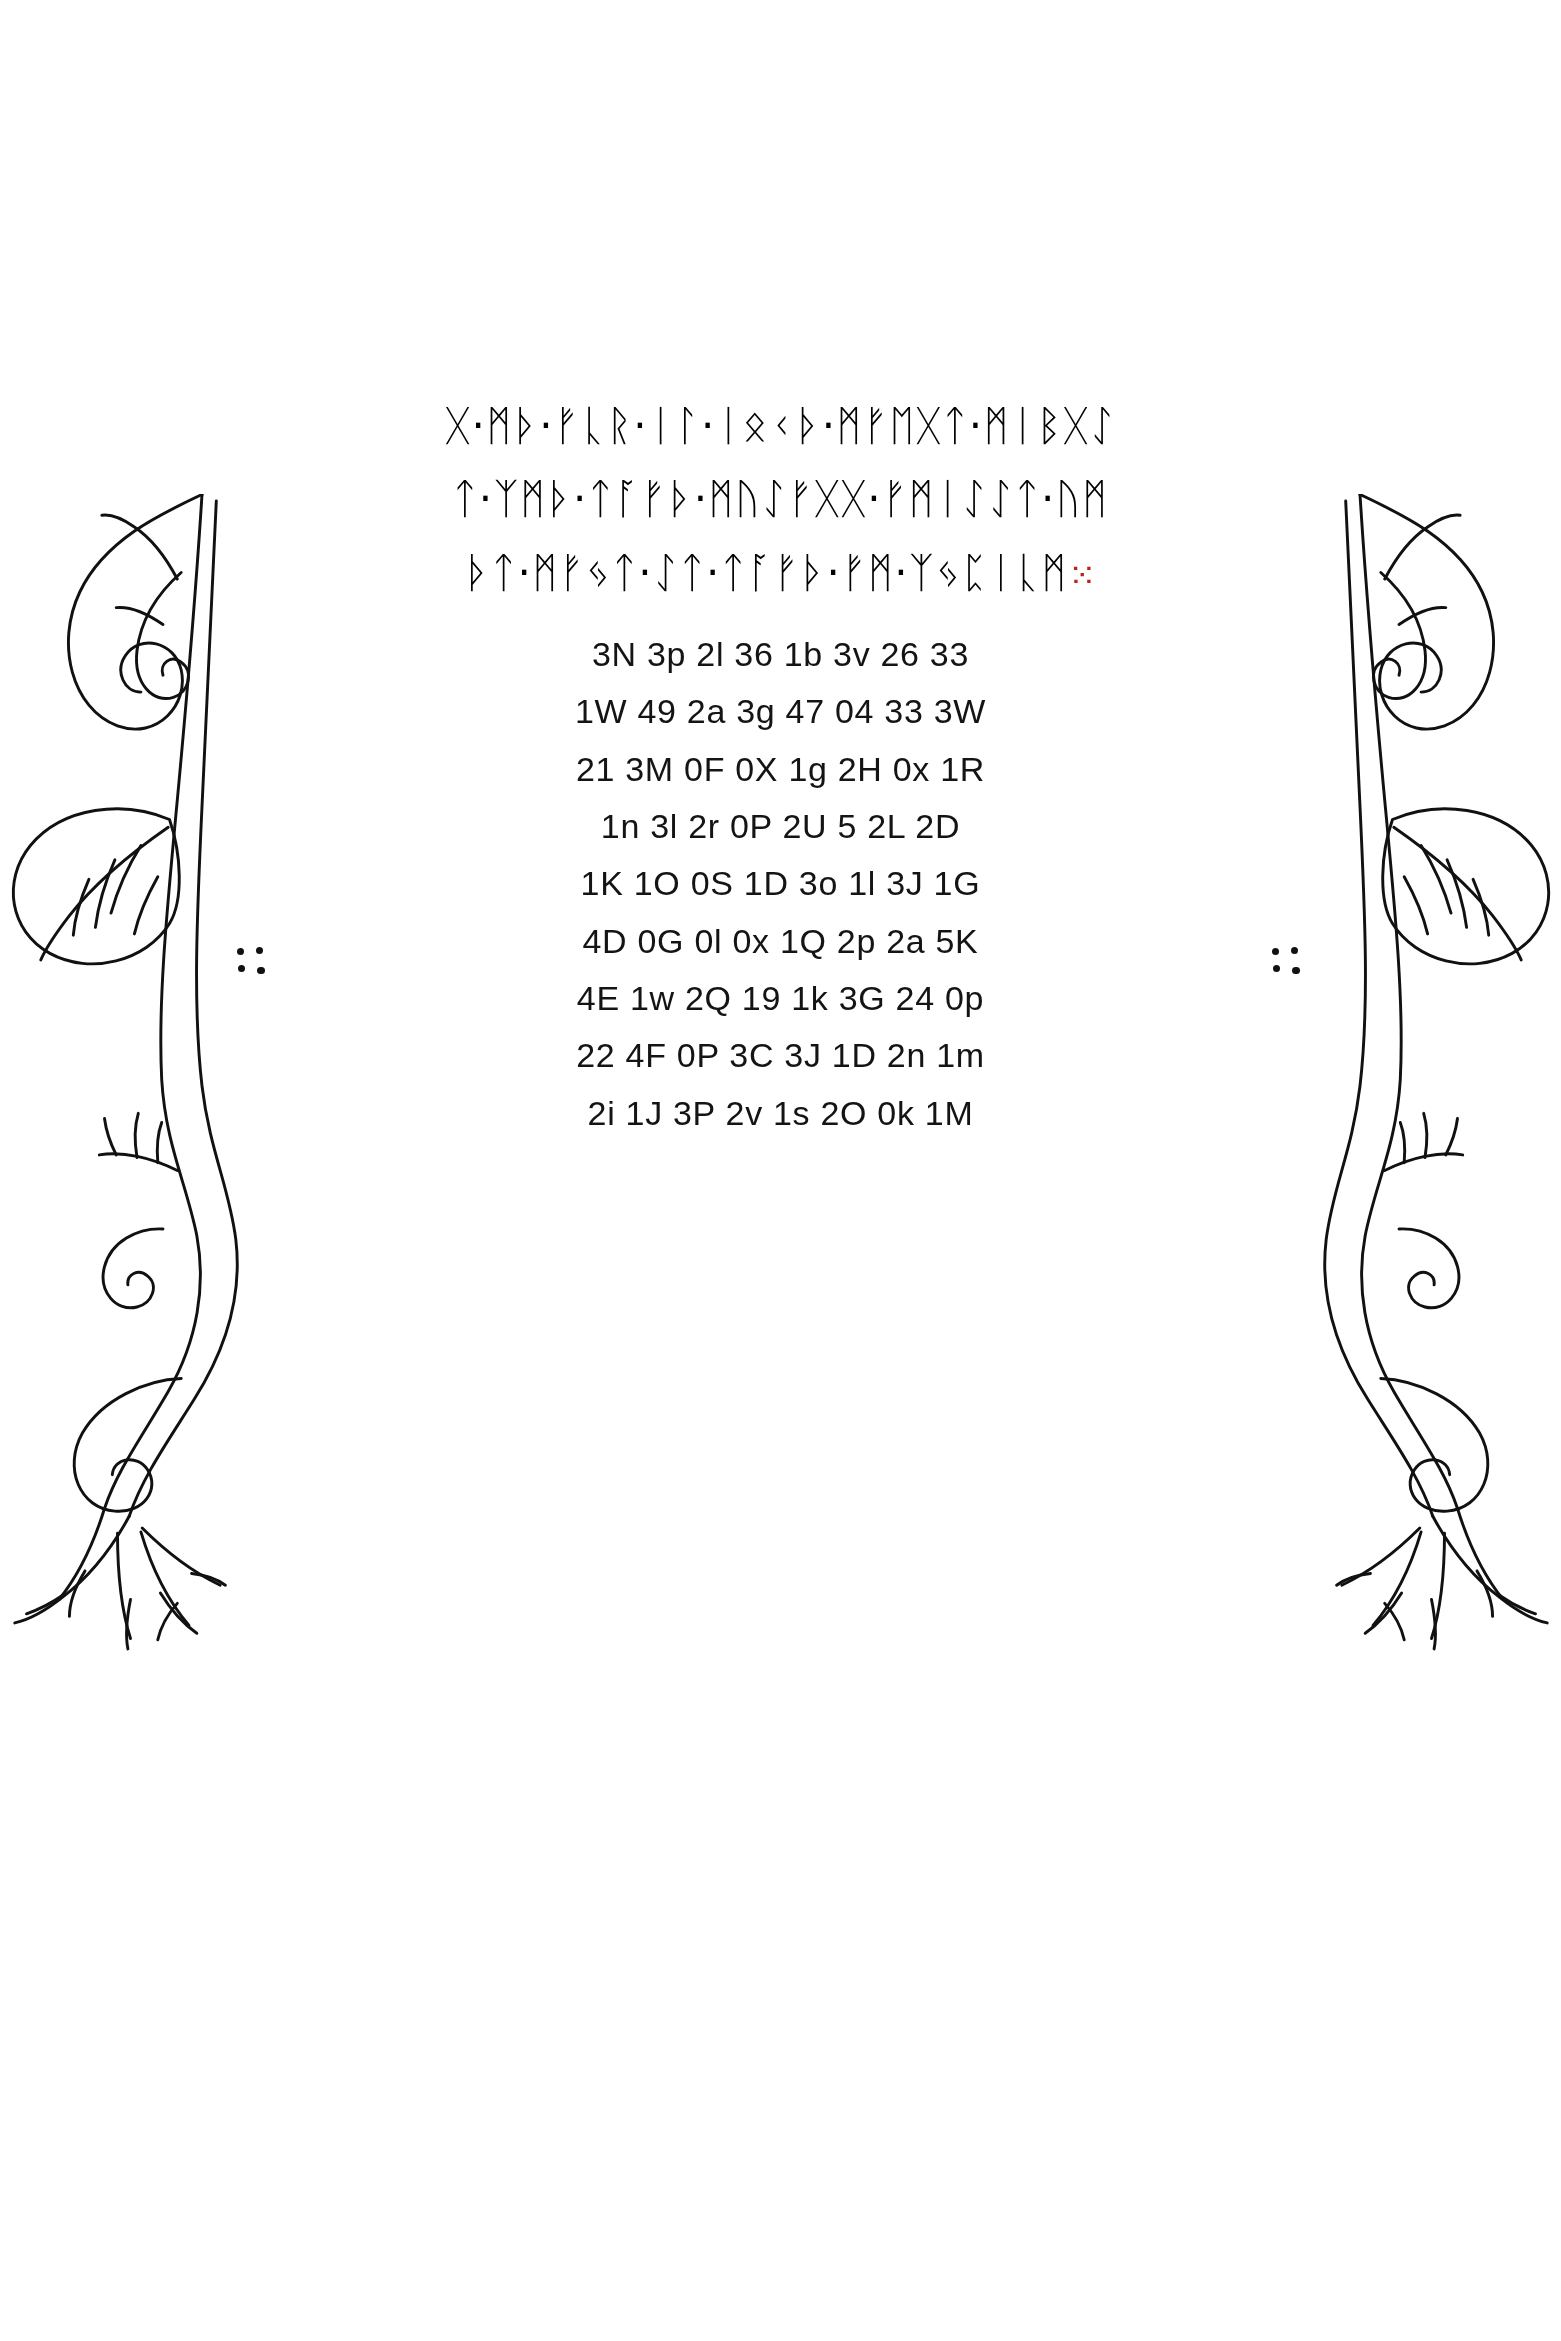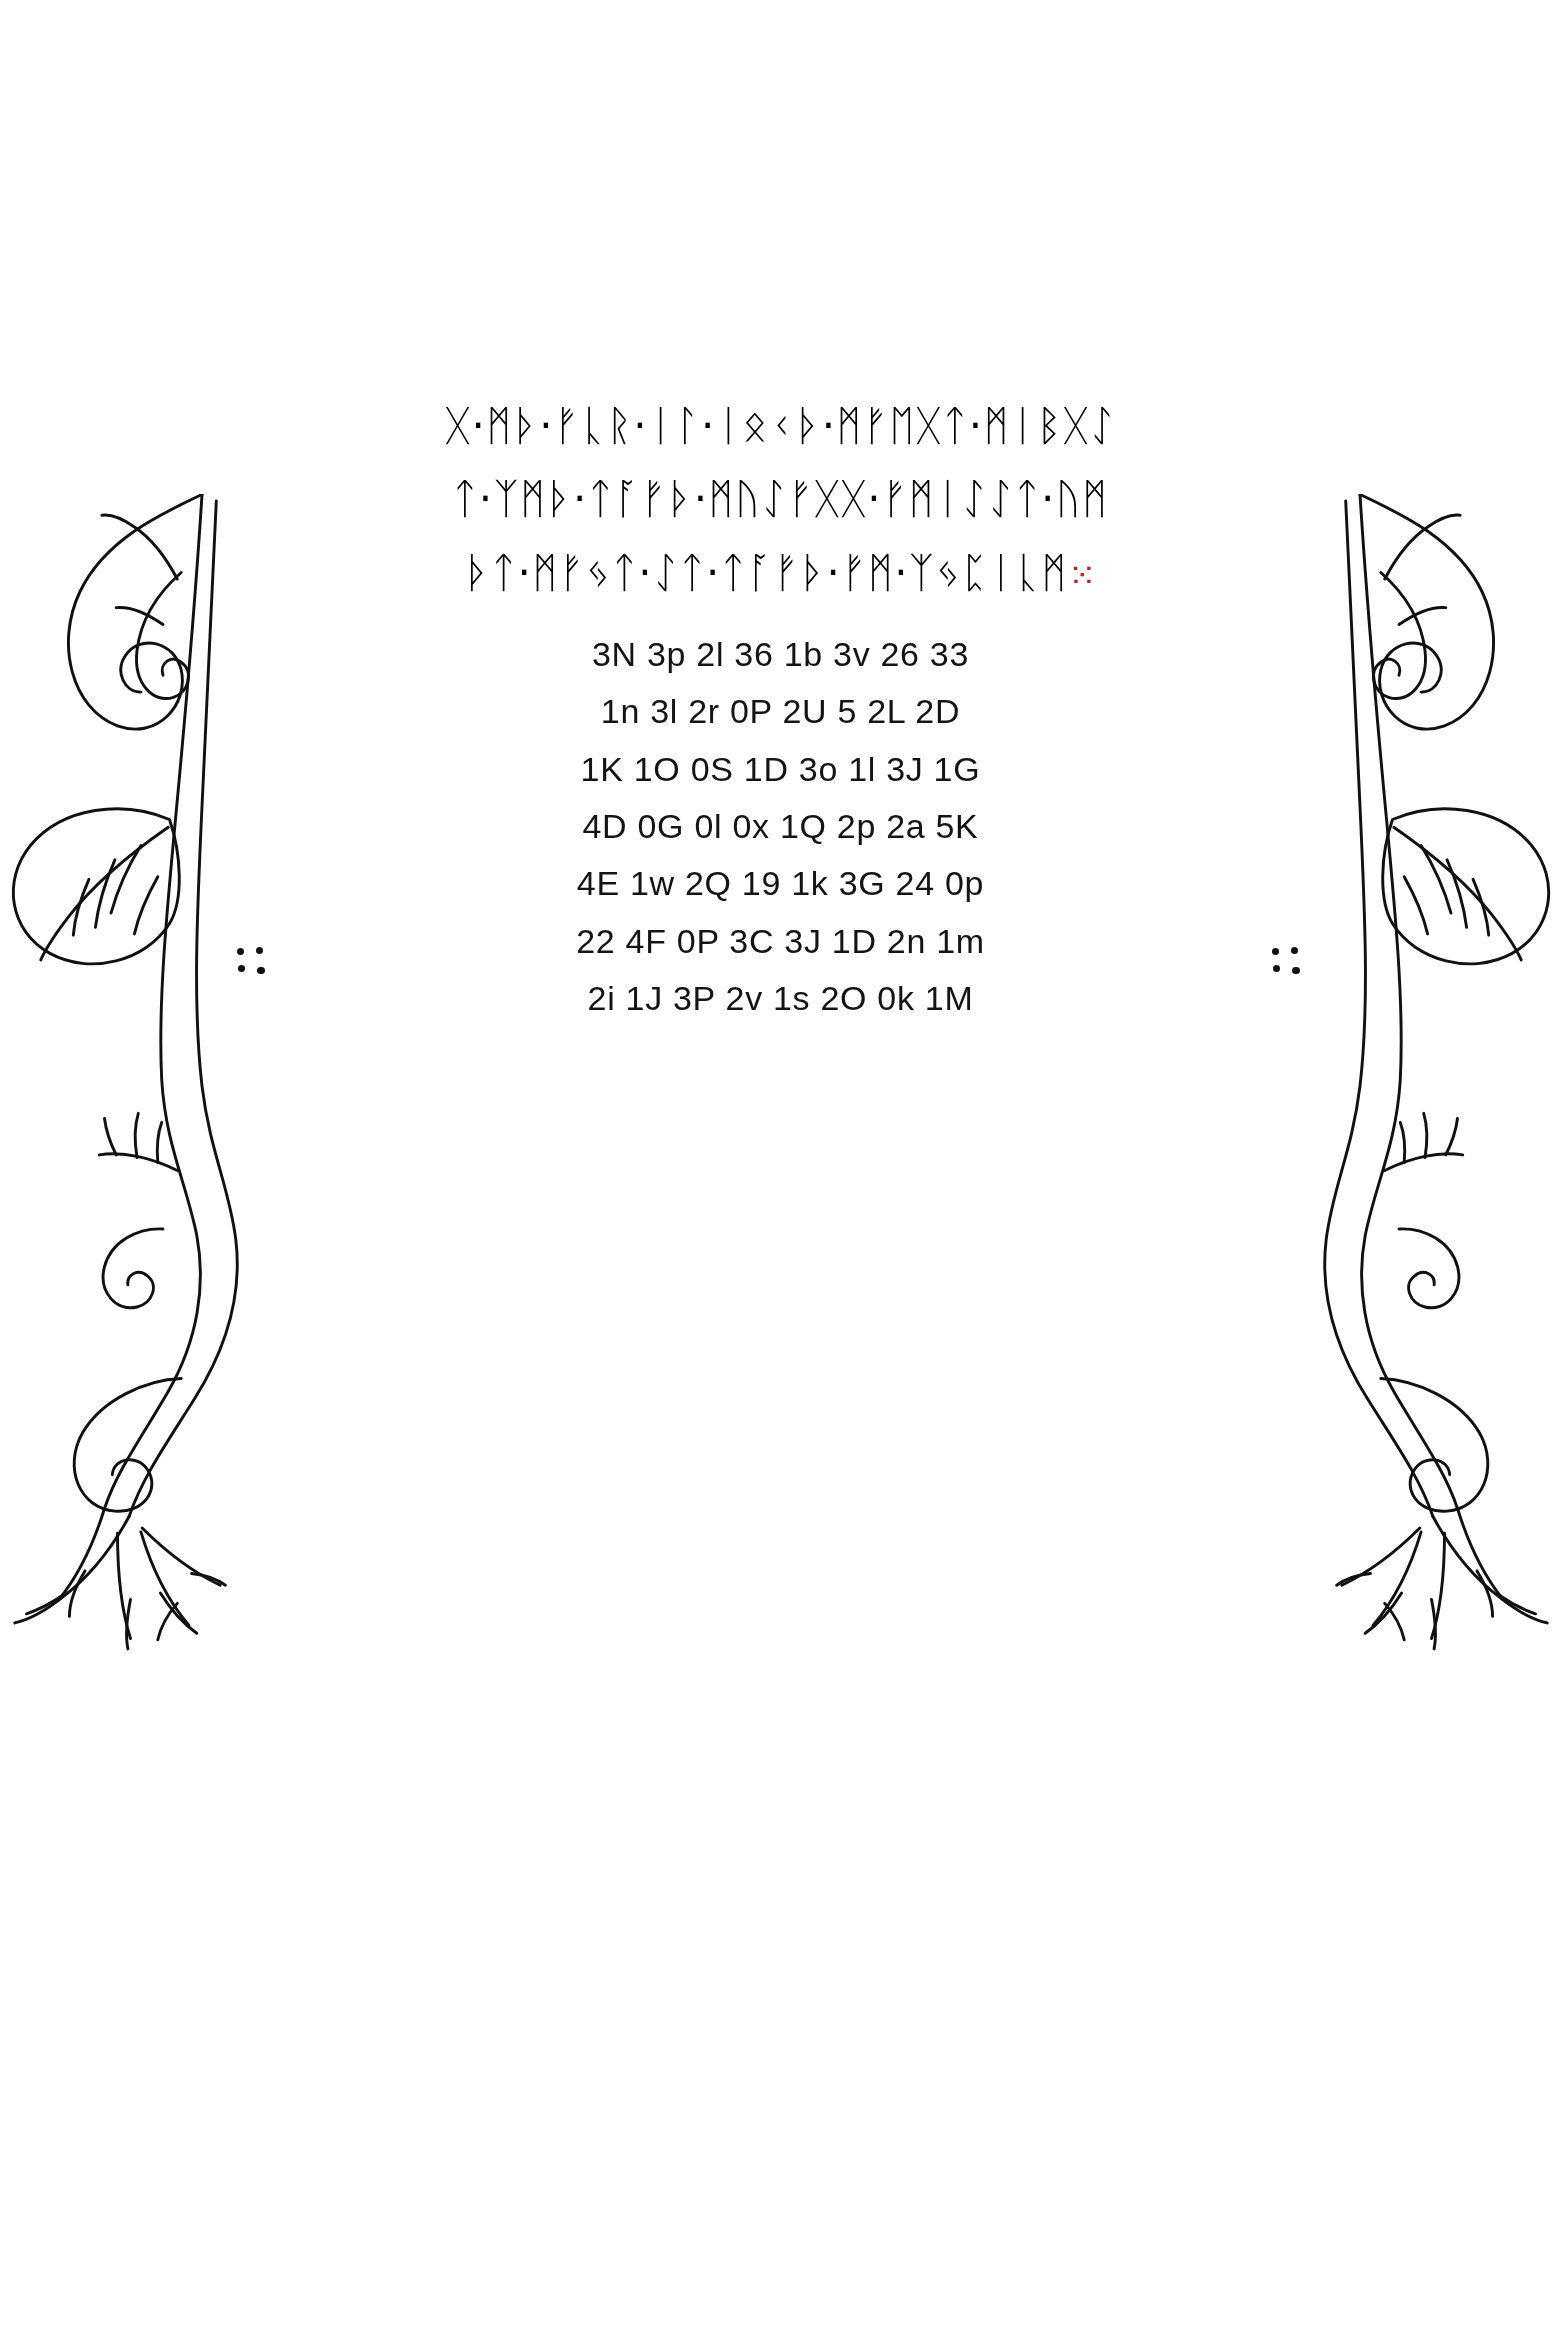--- a/index.html
+++ b/index.html
@@ -218,20 +218,22 @@
 <main class="content">
 
   <section class="rune-block">
     <div class="rune-line">ᚷ·ᛗᚦ·ᚠᚳᚱ·ᛁᛚ·ᛁᛟᚲᚦ·ᛗᚠᛖᚷᛏ·ᛗᛁᛒᚷᛇ</div>
     <div class="rune-line">ᛏ·ᛉᛗᚦ·ᛏᚪᚠᚦ·ᛗᚢᛇᚠᚷᚷ·ᚠᛗᛁᛇᛇᛏ·ᚢᛗ</div>
     <div class="rune-line"><span>ᚦᛏ·ᛗᚠᛃᛏ·ᛇᛏ·ᛏᚪᚠᚦ·ᚠᛗ·ᛉᛃᛈᛁᚳᛗ</span><span class="redmark">⁙</span></div>
   </section>
 
   <section class="code-block">
     <div class="code-line">3N 3p 2l 36 1b 3v 26 33</div>
+    <div class="code-line">1W 49 2a 3g 47 04 33 3W</div>
+    <div class="code-line">21 3M 0F 0X 1g 2H 0x 1R</div>
     <div class="code-line">1n 3l 2r 0P 2U 5 2L 2D</div>
     <div class="code-line">1K 1O 0S 1D 3o 1l 3J 1G</div>
     <div class="code-line">4D 0G 0l 0x 1Q 2p 2a 5K</div>
     <div class="code-line">4E 1w 2Q 19 1k 3G 24 0p</div>
     <div class="code-line">22 4F 0P 3C 3J 1D 2n 1m</div>
     <div class="code-line">2i 1J 3P 2v 1s 2O 0k 1M</div>
   </section>
 
 </main>
 

